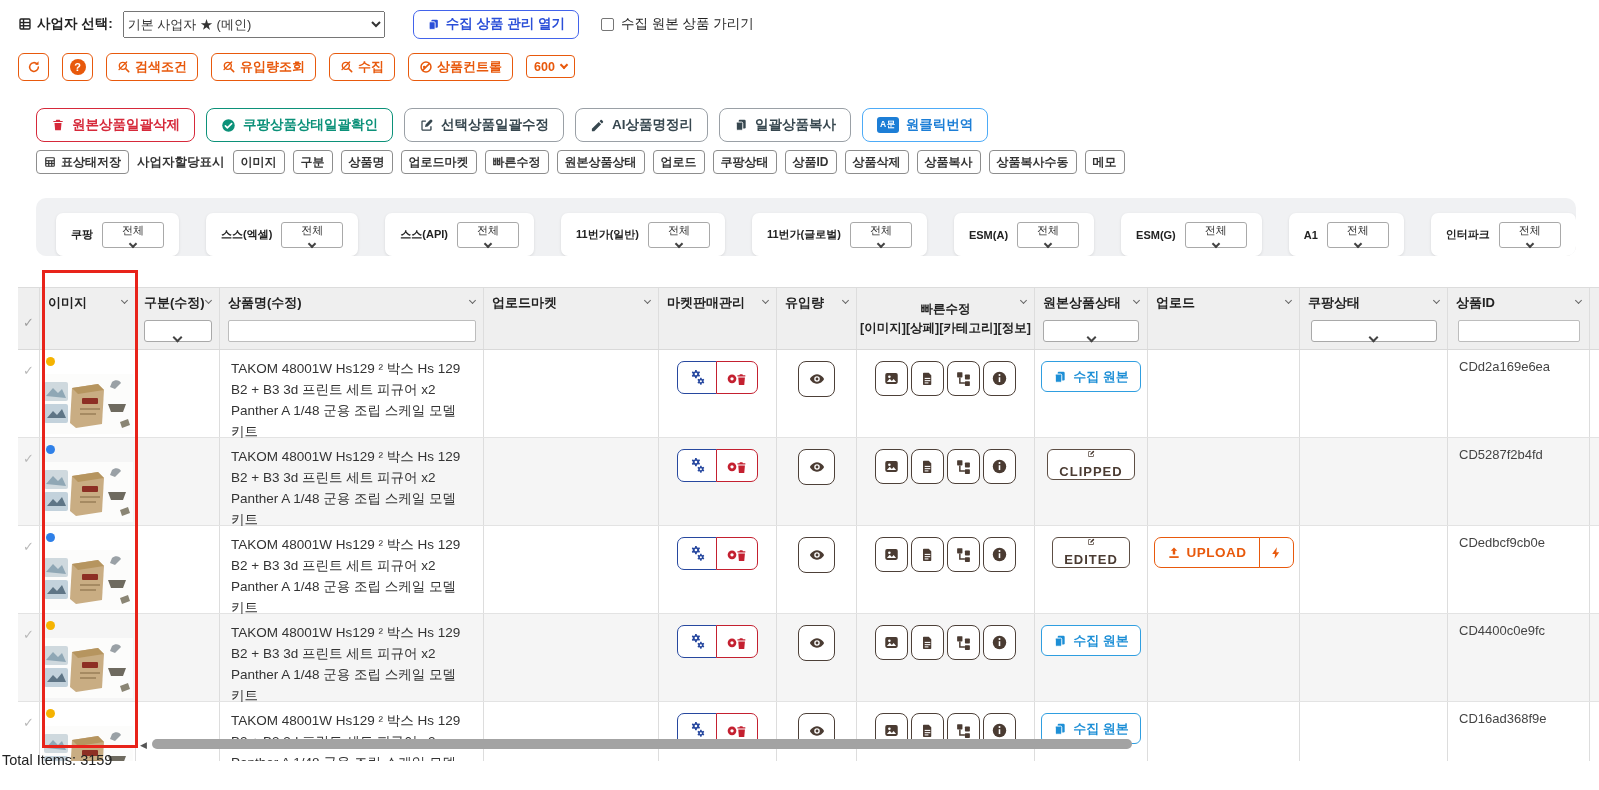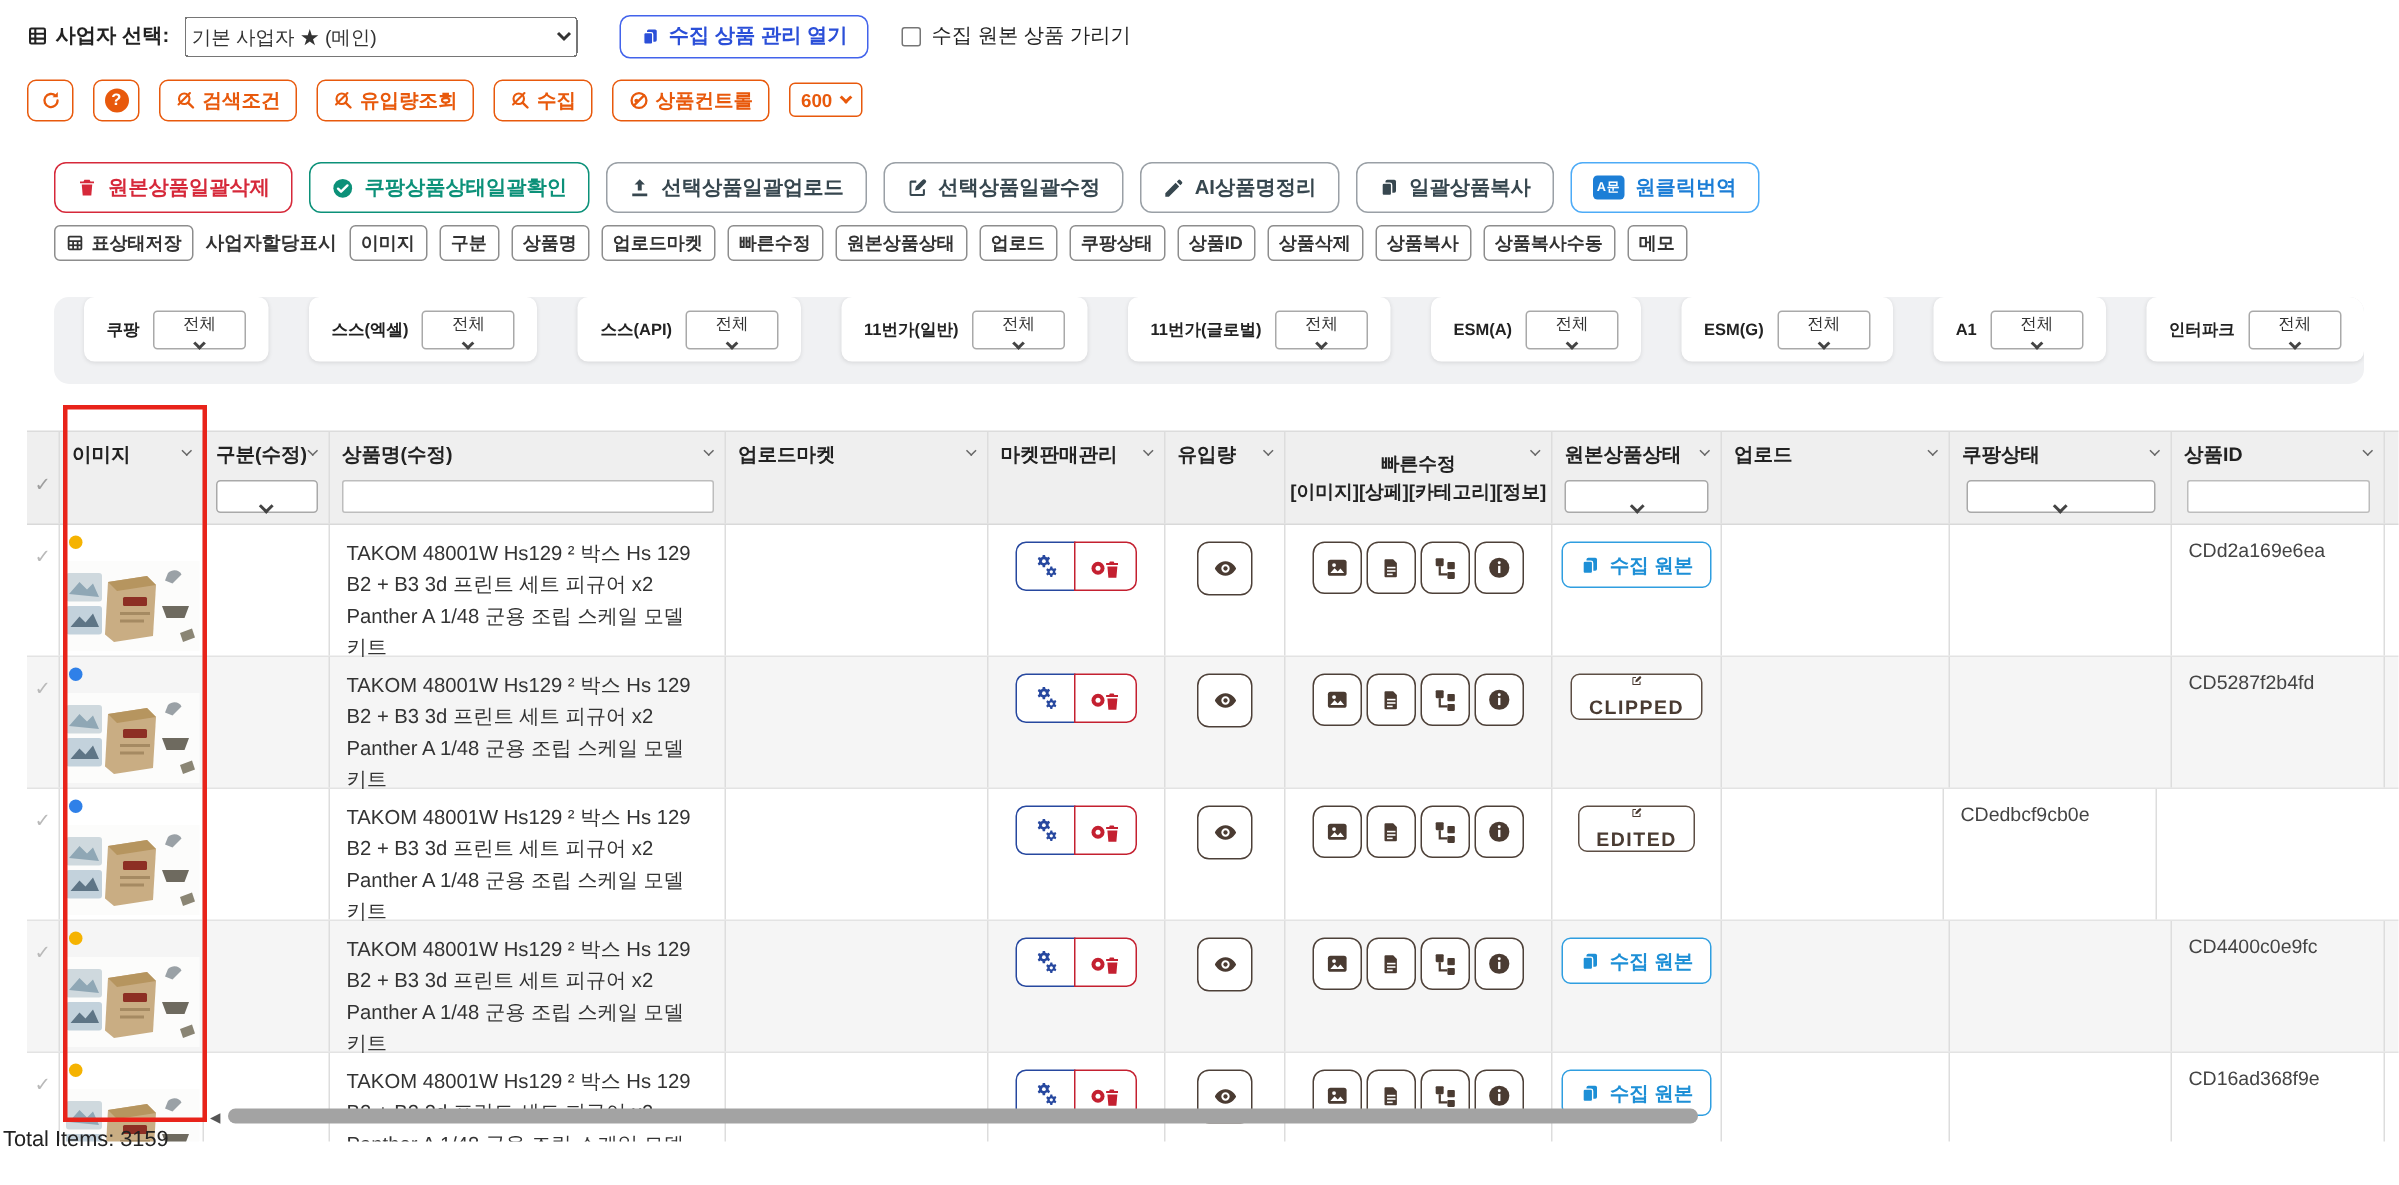--- a/index.html
+++ b/index.html
@@ -50,21 +50,21 @@
 
   
   .chiprow { display:flex; align-items:center; gap:8px; margin:9px 0 0 36px; height:22px; flex-wrap:nowrap; }
   .chip { border:1px solid #8d8d8d; border-radius:4px; background:#fff; font-size:12px; font-weight:bold;
     color:#333; padding:2.5px 7px; white-space:nowrap; cursor:pointer; }
   .chip.iconchip { display:flex; align-items:center; gap:5px; }
   .plainlabel { font-size:12.5px; font-weight:bold; color:#333; white-space:nowrap; }
 
   
   .filterband { margin:25px 0 0 36px; width:1540px; height:58px; background:#f0f1f3; border-radius:10px;
-    display:flex; align-items:flex-start; padding:0 20px; gap:27px; overflow:hidden; }
+    display:flex; align-items:flex-end; padding:0 20px; gap:27px; overflow:hidden; }
   .mcard { background:#fff; border-radius:7px; box-shadow:0 1px 3px rgba(0,0,0,.10); height:43px;
     display:flex; align-items:center; gap:9px; padding:0 15px; flex:0 0 auto; }
   .mcard .mlabel { font-size:11px; font-weight:bold; color:#222; white-space:nowrap; }
   .mcard .fakesel { width:62px; height:26px; font-size:11px; color:#333; }
   .mcard .chev { width:6px; height:6px; }
 
   
   .tablewrap { position:relative; margin:31px 0 0 18px; width:1602px; height:474px; overflow:hidden;
     border-top:1px solid #dcdcdc; }
   .trow { display:flex; width:1602px; }
@@ -212,27 +212,20 @@
   </button>
   <button class="abtn teal">
     <svg width="15" height="15" viewBox="0 0 24 24">
         <circle cx="12" cy="12" r="10" fill="#0c9179"></circle>
         <path d="M7 12.5l3.2 3.2L17 9" fill="none" stroke="#fff" stroke-width="2.6" stroke-linecap="round" stroke-linejoin="round"></path>
       </svg>
     <span>쿠팡상품상태일괄확인</span>
   </button>
   <button class="abtn gray">
     <svg width="15" height="15" viewBox="0 0 24 24" fill="#37474f">
-        <path d="M12 2.5l5.5 5.5h-3.4v6.5h-4.2V8H6.5L12 2.5z"></path>
-        <path d="M4 17.5h16v3H4z"></path>
-      </svg>
-    <span>선택상품일괄업로드</span>
-  </button>
-  <button class="abtn gray">
-    <svg width="15" height="15" viewBox="0 0 24 24" fill="#37474f">
         <path d="M18 13v5.2H5.8V6H11V3.8H5.5A1.7 1.7 0 003.8 5.5v13a1.7 1.7 0 001.7 1.7h13a1.7 1.7 0 001.7-1.7V13H18z"></path>
         <path d="M20.8 3.2a2.3 2.3 0 00-3.3 0l-7 7-.9 4.2 4.2-.9 7-7a2.3 2.3 0 000-3.3z"></path>
       </svg>
     <span>선택상품일괄수정</span>
   </button>
   <button class="abtn gray">
     <svg width="15" height="15" viewBox="0 0 24 24" fill="#37474f">
         <path d="M3 17.2V21h3.8L17.8 10 14 6.2 3 17.2zM20.7 7.1a1.5 1.5 0 000-2.1L19 3.3a1.5 1.5 0 00-2.1 0L15.3 5 19 8.7l1.7-1.6z"></path>
       </svg>
     <span>AI상품명정리</span>
@@ -747,20 +740,36 @@
     <div class="td col-orig">
       <button class="badge badge-dark">
 
         <svg class="ic-edit-dark" width="14" height="14" viewBox="0 0 24 24" fill="#4a3b32">
               <path d="M18 13v5.2H5.8V6H11V3.8H5.5A1.7 1.7 0 003.8 5.5v13a1.7 1.7 0 001.7 1.7h13a1.7 1.7 0 001.7-1.7V13H18z"></path>
               <path d="M20.8 3.2a2.3 2.3 0 00-3.3 0l-7 7-.9 4.2 4.2-.9 7-7a2.3 2.3 0 000-3.3z"></path>
             </svg>
         <span class="st-label">EDITED</span>
       </button>
     </div>
+    <div class="td col-upload">
+      <span style="display:flex;">
+        <button class="upbtn">
+          <svg width="14" height="14" viewBox="0 0 24 24" fill="#e8590c">
+                <path d="M12 2.5l5.5 5.5h-3.4v6.5h-4.2V8H6.5L12 2.5z"></path>
+                <path d="M4 17.5h16v3H4z"></path>
+              </svg>
+          <span class="up-label">UPLOAD</span>
+        </button>
+        <button class="boltbtn">
+          <svg width="14" height="16" viewBox="0 0 24 24" fill="#e8590c">
+                <path d="M13.5 2L5.5 13.5h5L9.5 22l8-11.5h-5L13.5 2z"></path>
+              </svg>
+        </button>
+      </span>
+    </div>
     <div class="td col-coupang"></div>
     <div class="td col-pid">
           <span>CDedbcf9cb0e</span>
         </div>
     <div class="td col-extra"></div>
   </div>
       <div class="trow alt">
     <div class="td col-check">
           <span class="checkmark">✓</span>
         </div>

